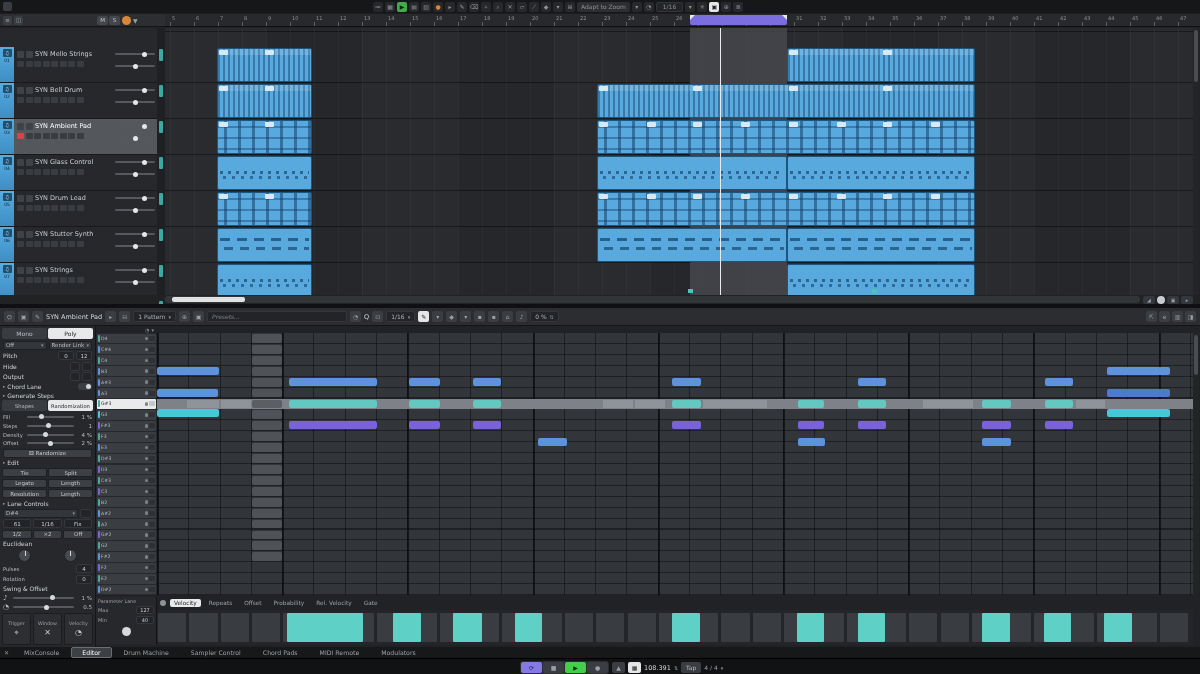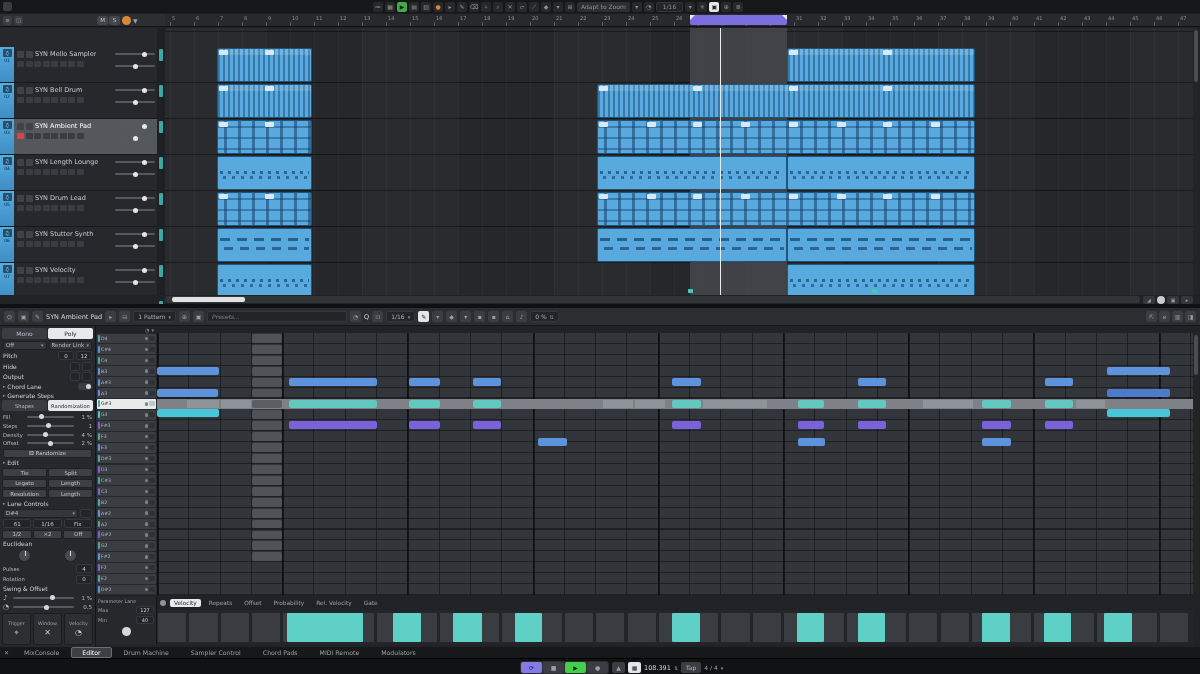--- a/index.html
+++ b/index.html
@@ -342,21 +342,21 @@
     <div id="tracklist" class="abs">
         <div class="trow" style="top: 19px;">
           <div class="tstrip">
             <div class="ticon">♫</div>
             <div class="tnum">01</div>
           </div>
           <div class="tbody">
             <div class="tline1">
               <div class="msq"></div>
               <div class="msq"></div>
-              <div class="tname">SYN Mello Sampler</div>
+              <div class="tname">SYN Mello Strings</div>
             </div>
             <div class="tslider ts1">
               <i style="left: 68%;"></i>
             </div>
             <div class="tline2">
               <div class="bsq"></div>
               <div class="bsq"></div>
               <div class="bsq"></div>
               <div class="bsq"></div>
               <div class="bsq"></div>
@@ -429,21 +429,21 @@
         </div>
         <div class="trow" style="top: 127px;">
           <div class="tstrip">
             <div class="ticon">♫</div>
             <div class="tnum">04</div>
           </div>
           <div class="tbody">
             <div class="tline1">
               <div class="msq"></div>
               <div class="msq"></div>
-              <div class="tname">SYN Length Lounge</div>
+              <div class="tname">SYN Glass Control</div>
             </div>
             <div class="tslider ts1">
               <i style="left: 68%;"></i>
             </div>
             <div class="tline2">
               <div class="bsq"></div>
               <div class="bsq"></div>
               <div class="bsq"></div>
               <div class="bsq"></div>
               <div class="bsq"></div>
@@ -516,21 +516,21 @@
         </div>
         <div class="trow" style="top: 235px;">
           <div class="tstrip">
             <div class="ticon">♫</div>
             <div class="tnum">07</div>
           </div>
           <div class="tbody">
             <div class="tline1">
               <div class="msq"></div>
               <div class="msq"></div>
-              <div class="tname">SYN Velocity</div>
+              <div class="tname">SYN Strings</div>
             </div>
             <div class="tslider ts1">
               <i style="left: 68%;"></i>
             </div>
             <div class="tline2">
               <div class="bsq"></div>
               <div class="bsq"></div>
               <div class="bsq"></div>
               <div class="bsq"></div>
               <div class="bsq"></div>

